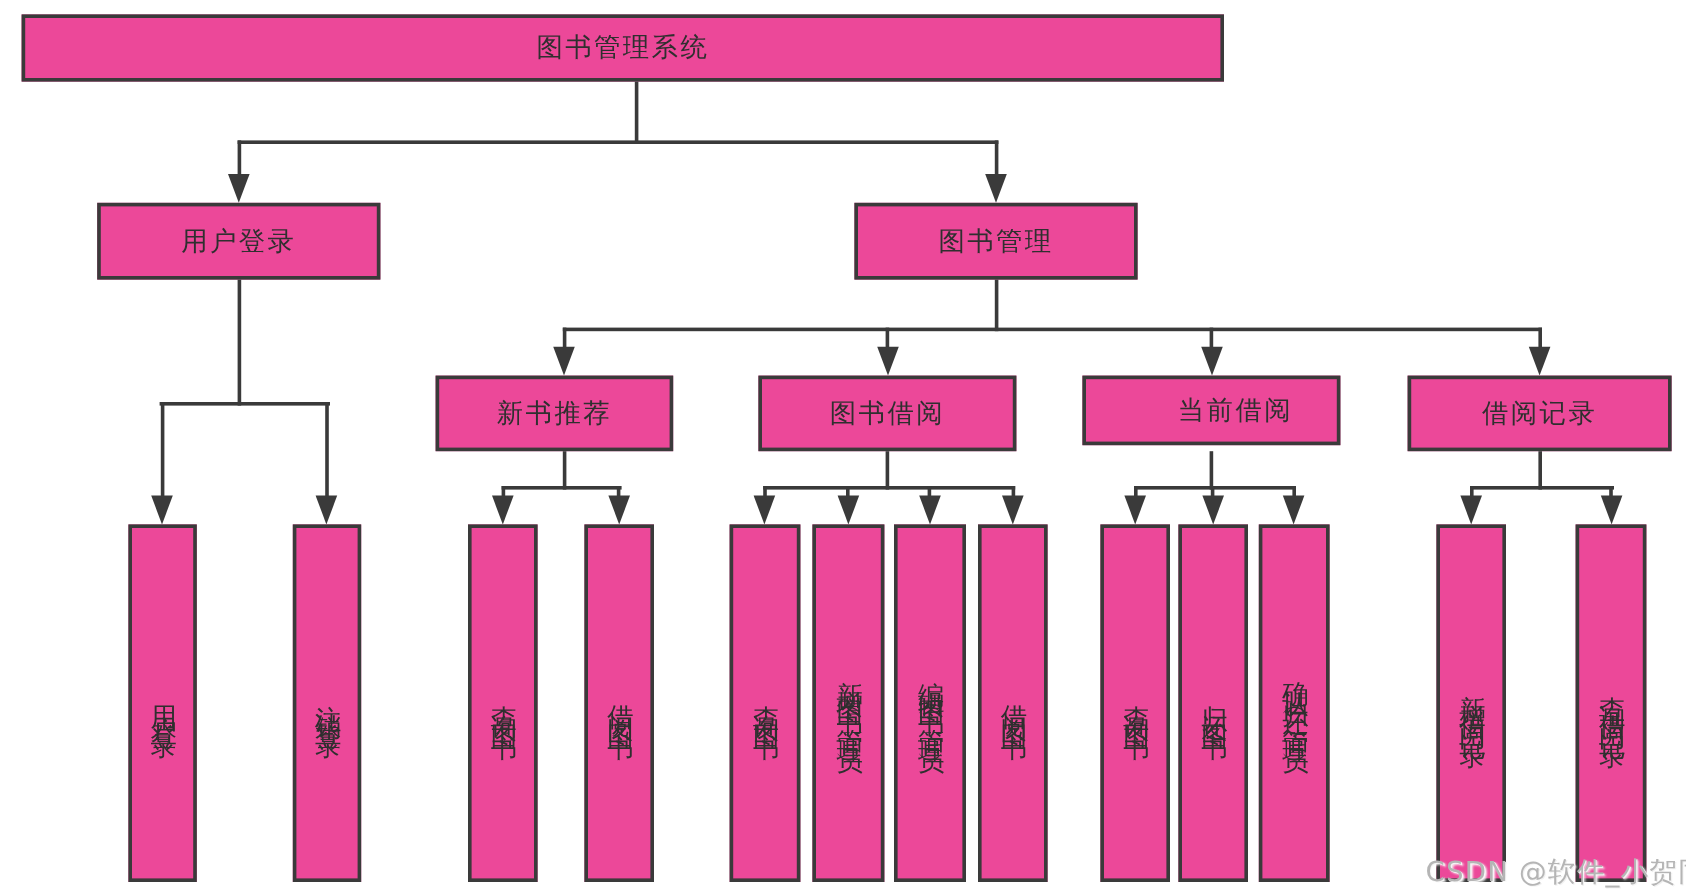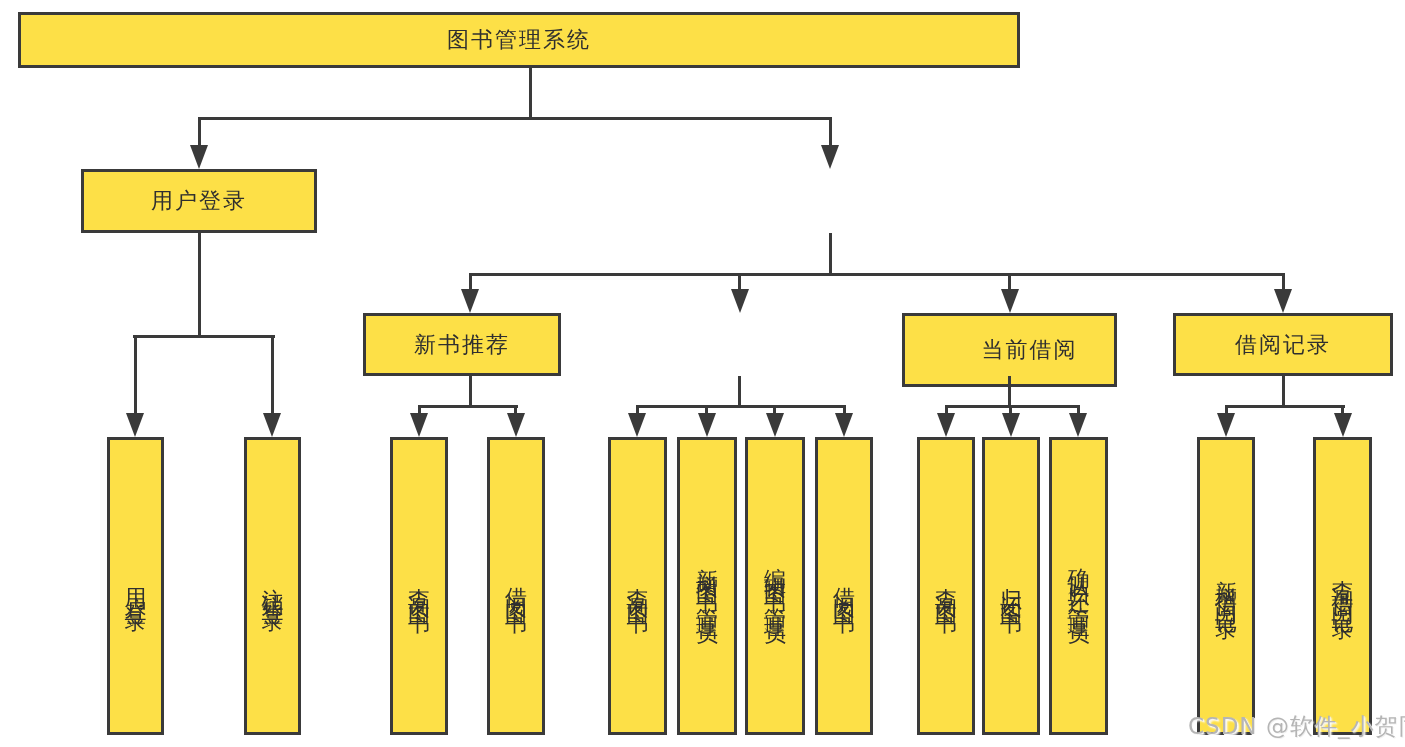--- a/index.html
+++ b/index.html
@@ -8,21 +8,21 @@
     width: 1405px;
     height: 747px;
     background: #ffffff;
     font-family: "DejaVu Sans", "Liberation Sans", sans-serif;
     overflow: hidden;
   }
   .node {
     position: absolute;
     box-sizing: border-box;
     border: 3px solid #3a3a3a;
-    background: #fde047;
+    background: #ec4899;
     display: flex;
     align-items: center;
     justify-content: center;
   }
   .label {
     font-size: 22px;
     color: #2f2f2f;
     letter-spacing: 2px;
     white-space: nowrap;
   }
@@ -67,20 +67,23 @@
   <div class="vline" style="left:529px; top:68px; height:52px;"></div>
   <div class="hline" style="left:198px; top:117px; width:634px;"></div>
   <div class="vline" style="left:198px; top:117px; height:30px;"></div>
   <div class="arrow" style="left:190px; top:145px;"></div>
   <div class="vline" style="left:829px; top:117px; height:30px;"></div>
   <div class="arrow" style="left:821px; top:145px;"></div>
 
   <div class="node" style="left:81px; top:169px; width:236px; height:64px;">
     <span class="label">用户登录</span>
   </div>
+  <div class="node" style="left:712px; top:169px; width:236px; height:64px;">
+    <span class="label">图书管理</span>
+  </div>
 
   <div class="vline" style="left:198px; top:233px; height:105px;"></div>
   <div class="hline" style="left:133px; top:335px; width:142px;"></div>
   <div class="vline" style="left:134px; top:335px; height:80px;"></div>
   <div class="arrow" style="left:126px; top:413px;"></div>
   <div class="vline" style="left:271px; top:335px; height:80px;"></div>
   <div class="arrow" style="left:263px; top:413px;"></div>
 
   <div class="vline" style="left:829px; top:233px; height:43px;"></div>
   <div class="hline" style="left:469px; top:273px; width:816px;"></div>
@@ -89,21 +92,24 @@
   <div class="vline" style="left:738px; top:273px; height:20px;"></div>
   <div class="arrow" style="left:731px; top:289px;"></div>
   <div class="vline" style="left:1008px; top:273px; height:20px;"></div>
   <div class="arrow" style="left:1001px; top:289px;"></div>
   <div class="vline" style="left:1282px; top:273px; height:20px;"></div>
   <div class="arrow" style="left:1274px; top:289px;"></div>
 
   <div class="node" style="left:363px; top:313px; width:198px; height:63px;">
     <span class="label">新书推荐</span>
   </div>
-  <div class="node" style="left:902px; top:313px; width:215px; height:74px;padding-left:40px;">
+  <div class="node" style="left:632px; top:313px; width:215px; height:63px;">
+    <span class="label">图书借阅</span>
+  </div>
+  <div class="node" style="left:902px; top:313px; width:215px; height:58px;padding-left:40px;">
     <span class="label">当前借阅</span>
   </div>
   <div class="node" style="left:1173px; top:313px; width:220px; height:63px;">
     <span class="label">借阅记录</span>
   </div>
 
   <div class="vline" style="left:469px; top:376px; height:32px;"></div>
   <div class="hline" style="left:418px; top:405px; width:100px;"></div>
   <div class="vline" style="left:418px; top:405px; height:12px;"></div>
   <div class="arrow" style="left:410px; top:413px;"></div>

